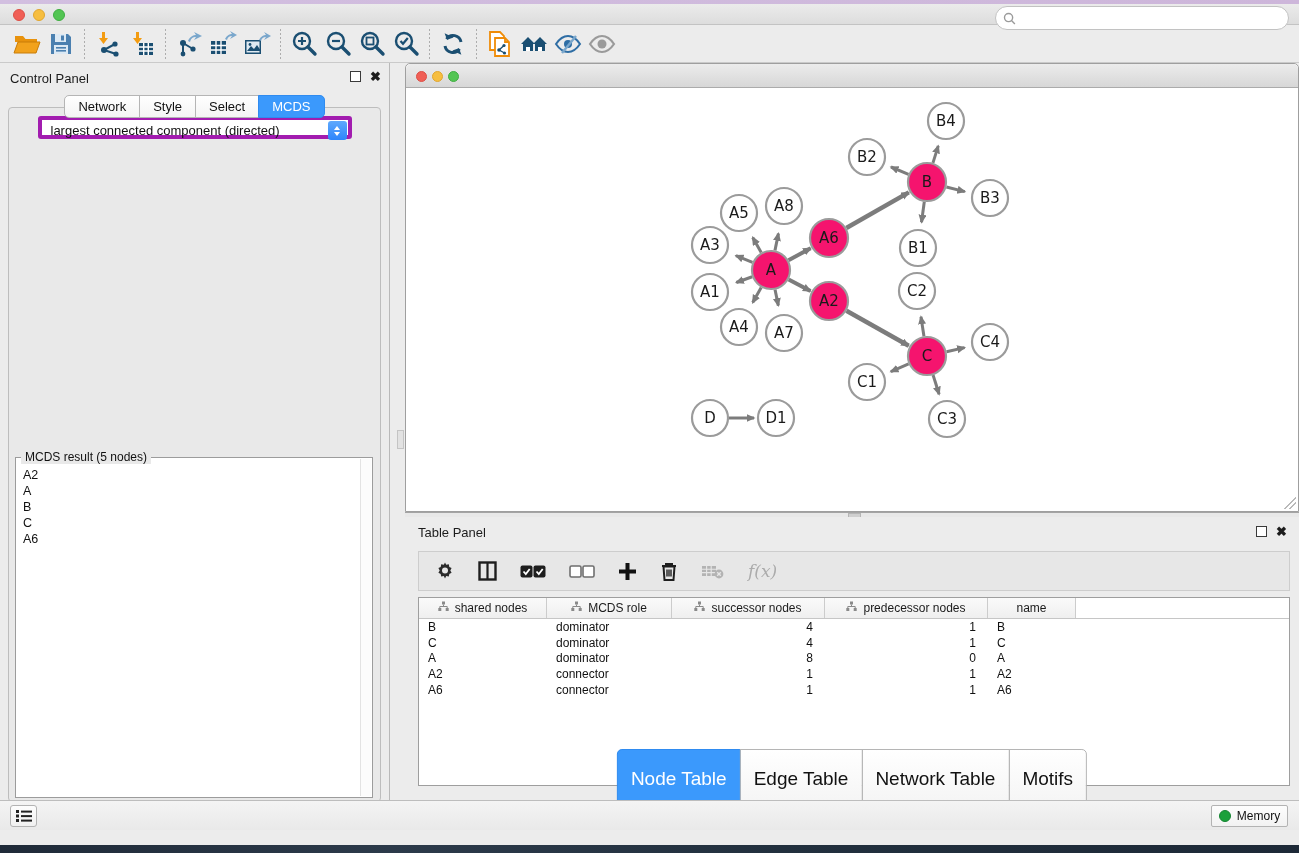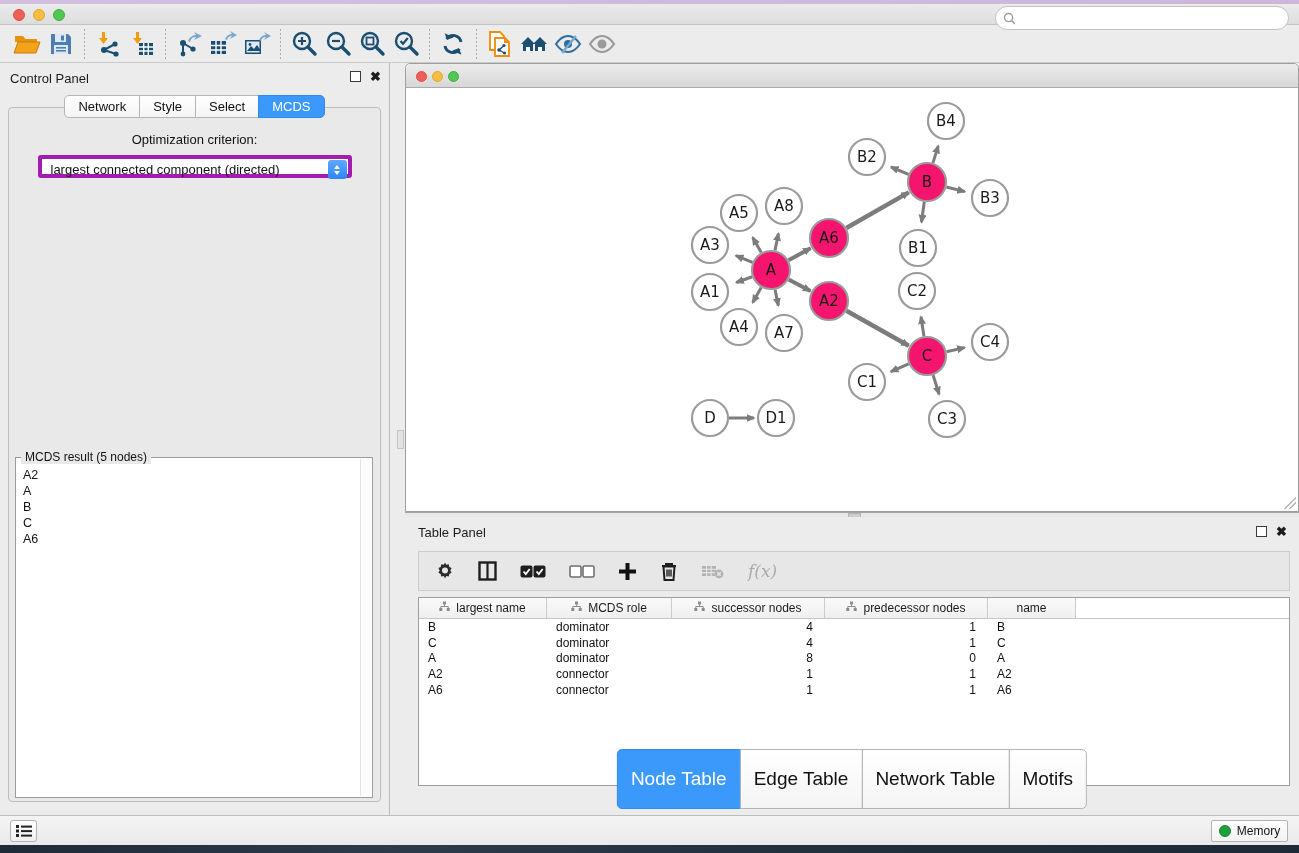--- a/index.html
+++ b/index.html
@@ -117,21 +117,21 @@
   .td-cell.left { text-align:left; padding-left:9px; }
   .td-cell.right { text-align:right; padding-right:12px; }
   #tbl-tabs { position:absolute; bottom:6px; left:50%; transform:translateX(-50%); display:flex; }
   .tbl-tab { font-size:19px; padding:18px 13px; background:linear-gradient(#ffffff,#f4f4f4);
     border:1px solid #b5b5b5; margin-left:-1px; color:#111; white-space:nowrap; }
   .tbl-tab:first-child { border-radius:5px 0 0 5px; margin-left:0; }
   .tbl-tab:last-child { border-radius:0 5px 5px 0; }
   .tbl-tab.active { background:#3b99fc; border-color:#2f8bf0; color:#fff; }
 
   
-  #statusbar { position:absolute; left:0; right:0; bottom:8px; height:30px;
+  #statusbar { position:absolute; left:0; right:0; bottom:23px; height:30px;
     background:linear-gradient(#f4f4f4,#e9e9e9); border-top:1px solid #bdbdbd; }
   #list-btn { position:absolute; left:10px; top:4px; width:27px; height:22px;
     background:linear-gradient(#fdfdfd,#f0f0f0); border:1px solid #b3b3b3; border-radius:3px;
     display:flex; align-items:center; justify-content:center; }
   #memory-btn { position:absolute; right:11px; top:4px; width:77px; height:22px;
     background:linear-gradient(#fdfdfd,#f2f2f2); border:1px solid #b3b3b3; border-radius:2px;
     display:flex; align-items:center; justify-content:center; gap:6px; font-size:12px; color:#111; }
   #memory-dot { width:12px; height:12px; border-radius:50%; background:#1ba03b; border:1px solid #158532; }
 </style>
 </head>
@@ -301,21 +301,20 @@
       <span class="panel-close">✖</span>
     </span>
   </div>
   <div id="cp-tabs">
       <span class="cp-tab">Network</span>
       <span class="cp-tab">Style</span>
       <span class="cp-tab">Select</span>
       <span class="cp-tab active">MCDS</span>
     </div>
   <div id="cp-content">
-    <div id="opt-label">Optimization criterion:</div>
     <div id="criterion-select">
       <div id="criterion-value">largest connected component (directed)</div>
       <div id="criterion-stepper">
         <span class="chev up"></span>
           <span class="chev dn"></span>
       </div>
     </div>
     <div id="mcds-group">
       <span id="mcds-legend">MCDS result (5 nodes)</span>
       <div id="mcds-list">
@@ -517,21 +516,21 @@
     <div id="tbl-header">
         <div class="th-cell" style="width: 128px;">
           <span><svg width="11" height="11" viewBox="0 0 11 11">
               <g fill="#8a8a8a">
                 <rect x="4" y="0.5" width="3" height="3"></rect>
                 <rect x="0.3" y="7" width="3" height="3"></rect>
                 <rect x="7.7" y="7" width="3" height="3"></rect>
                 <path d="M5.5 3.5v2M1.8 7V5.5h7.4V7" fill="none" stroke="#8a8a8a" stroke-width="1"></path>
               </g>
             </svg></span>
-          <span>largest name</span>
+          <span>shared nodes</span>
         </div>
         <div class="th-cell" style="width: 125px;">
           <span><svg width="11" height="11" viewBox="0 0 11 11">
               <g fill="#8a8a8a">
                 <rect x="4" y="0.5" width="3" height="3"></rect>
                 <rect x="0.3" y="7" width="3" height="3"></rect>
                 <rect x="7.7" y="7" width="3" height="3"></rect>
                 <path d="M5.5 3.5v2M1.8 7V5.5h7.4V7" fill="none" stroke="#8a8a8a" stroke-width="1"></path>
               </g>
             </svg></span>

